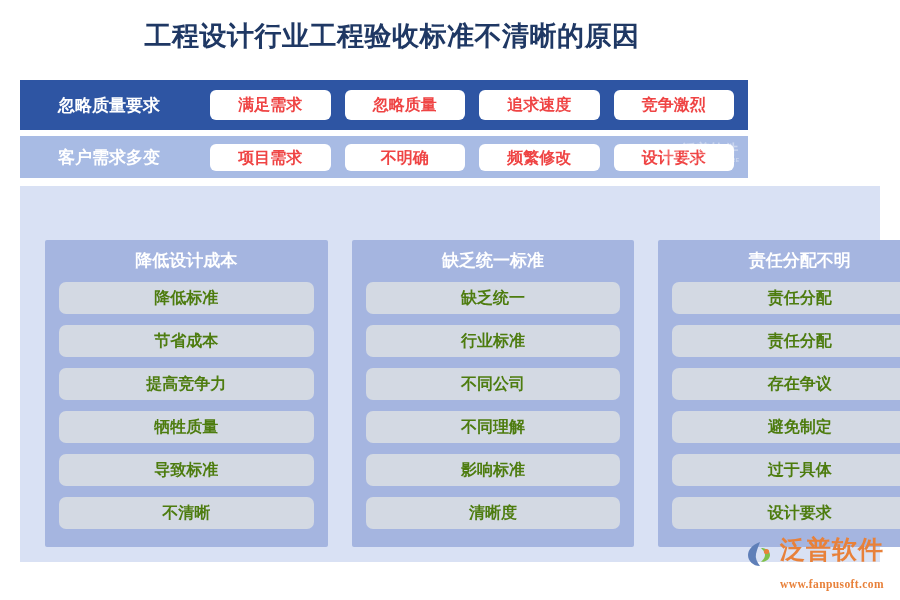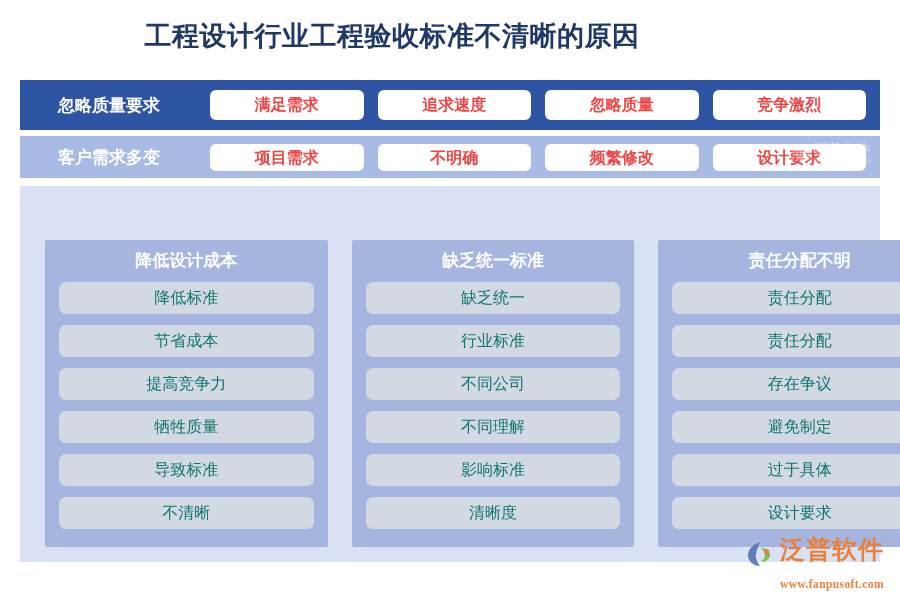--- a/index.html
+++ b/index.html
@@ -33,21 +33,21 @@
     font-weight: bold;
     color: #1f3864;
     letter-spacing: 0.5px;
     white-space: nowrap;
   }
 
   
   .band {
     position: absolute;
     left: 20px;
-    width: 860px;
+    width: 728px;
     display: flex;
     align-items: center;
     box-sizing: border-box;
     padding: 0 14px;
     overflow: hidden;
     gap: 22px;
   }
   .band-1 {
     top: 80px;
     height: 50px;
@@ -170,22 +170,22 @@
     flex-direction: column;
     gap: 11px;
   }
   .item-pill {
     height: 32px;
     line-height: 32px;
     background: #d3d9e3;
     border-radius: 7px;
     text-align: center;
     font-size: 16px;
-    font-weight: normal;
-    color: #0f766e;
+    font-weight: bold;
+    color: #4d7c0f;
     white-space: nowrap;
   }
 
   
   .brand {
     position: absolute;
     right: 16px;
     bottom: 10px;
     display: flex;
     align-items: flex-start;
@@ -225,22 +225,22 @@
 <body>
 
 <div id="stage">
 
   <div class="title">工程设计行业工程验收标准不清晰的原因</div>
 
   <div class="band band-1">
     <div class="band-label">忽略质量要求</div>
     <div class="band-items">
       <div class="band-pill">满足需求</div>
+      <div class="band-pill">忽略质量</div>
       <div class="band-pill">追求速度</div>
-      <div class="band-pill">忽略质量</div>
       <div class="band-pill">竞争激烈</div>
     </div>
   </div>
 
   <div class="band band-2">
     <div class="band-label">客户需求多变</div>
     <div class="band-items">
       <div class="band-pill">项目需求</div>
       <div class="band-pill">不明确</div>
       <div class="band-pill">频繁修改</div>

